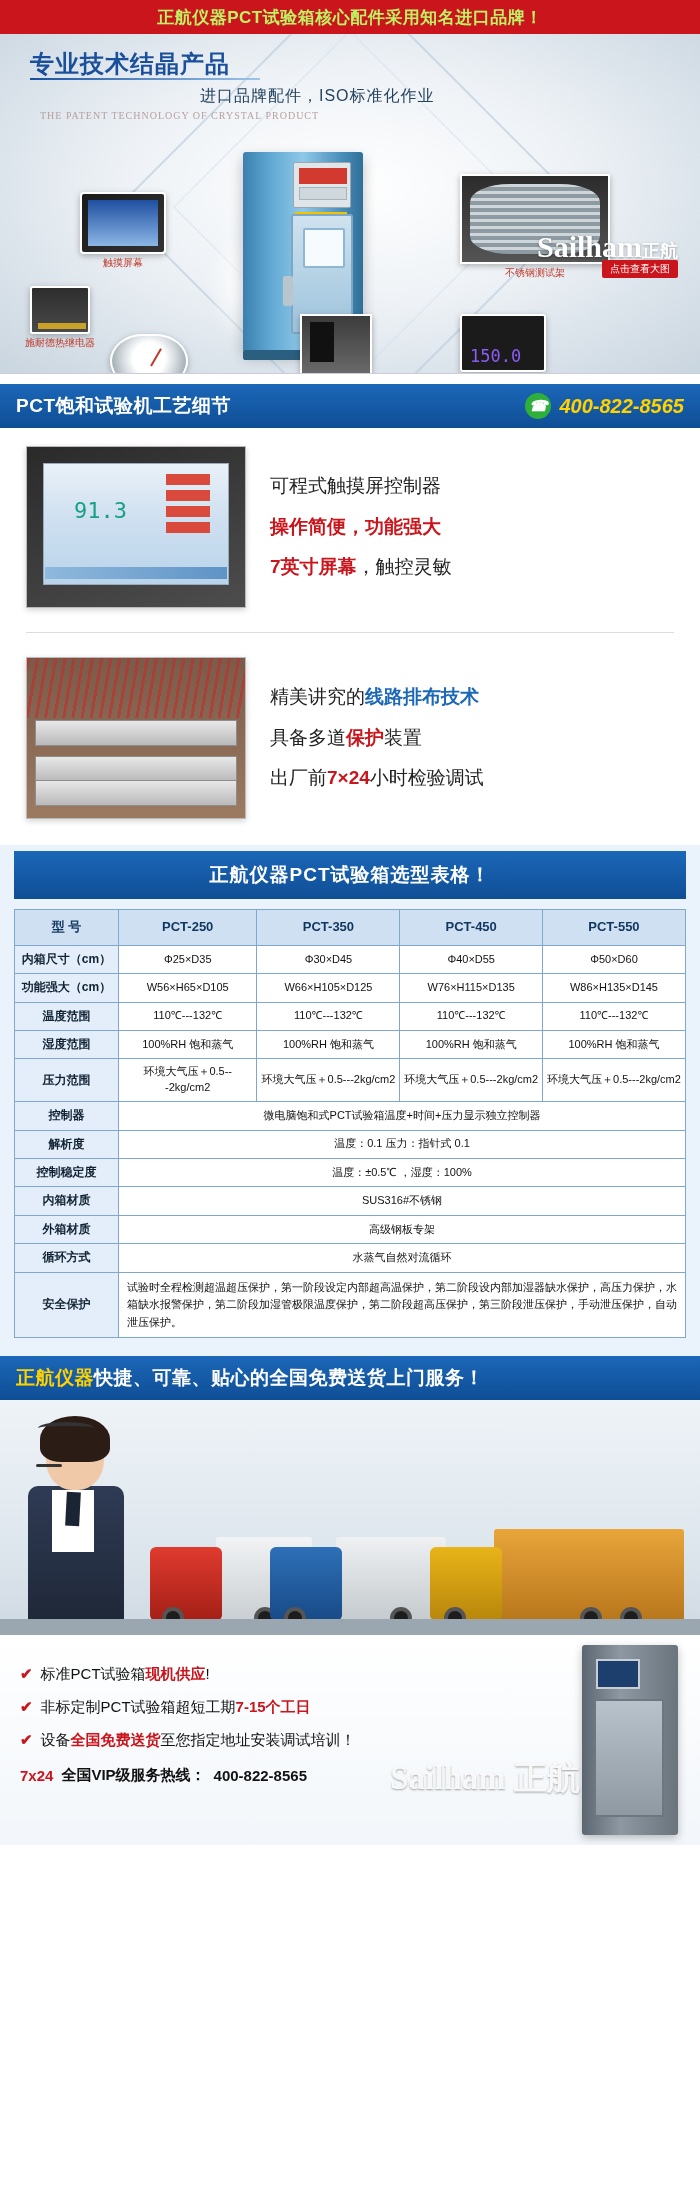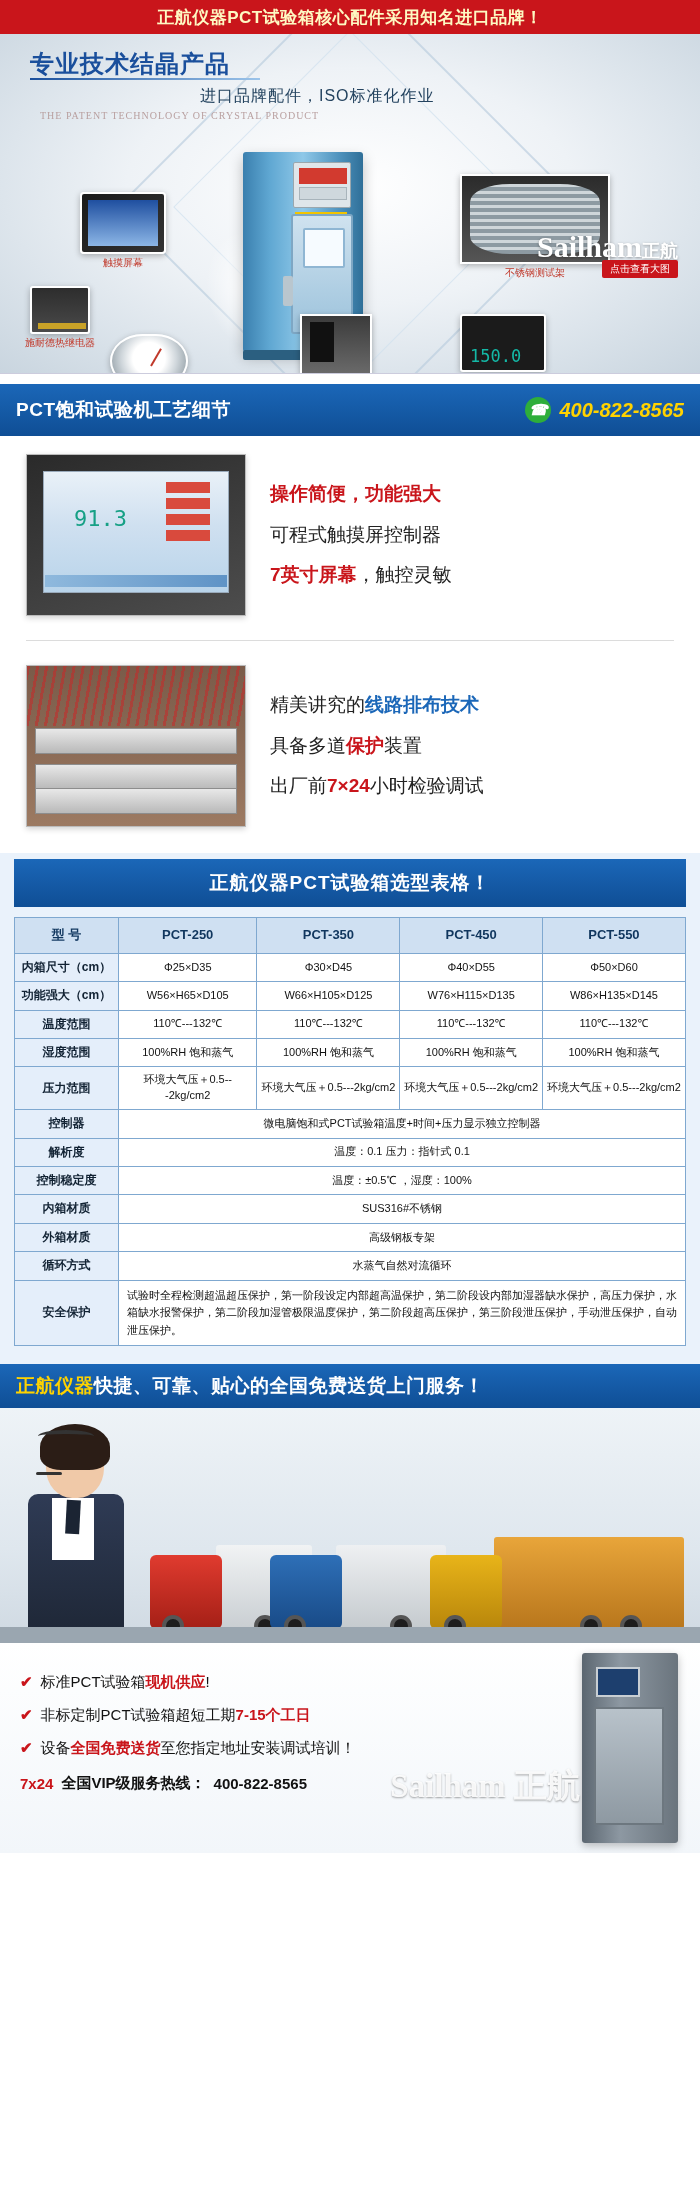--- a/index.html
+++ b/index.html
@@ -10,21 +10,21 @@
     background:#ffffff;
     color:#111;
   }
   .page { width:700px; position:relative; }
 
   
   .top-banner {
     height:34px;
     background:#c9151b;
     display:flex; align-items:center; justify-content:center;
-    color:#fef9c3;
+    color:#bef264;
     font-size:17px;
     font-weight:bold;
     letter-spacing:.5px;
   }
 
   
   .hero {
     position:relative;
     height:340px;
     background:
@@ -143,42 +143,42 @@
     background:#c0392b; transform:rotate(30deg); transform-origin:bottom center; }
   .t-rack { left:460px; top:140px; width:150px; height:90px;
     background:linear-gradient(180deg,#2b2b2b,#555); }
   .t-rack .inner { position:absolute; left:8px; top:8px; right:8px; bottom:8px;
     background:repeating-linear-gradient(180deg,#cfd6da 0 3px,#8d9aa2 3px 7px);
     border-radius:40px/18px; }
   .t-temp { left:460px; top:280px; width:86px; height:58px;
     background:#1b1b1b; border-radius:3px; }
   .t-temp .d1 { position:absolute; left:8px; top:8px; font-size:17px; color:#ec4899;
     font-family:"DejaVu Sans Mono", monospace;margin-top:48px; }
-  .t-temp .d2 { position:absolute; left:8px; top:30px; font-size:17px; color:#14b8a6;
+  .t-temp .d2 { position:absolute; left:8px; top:30px; font-size:17px; color:#8b5cf6;
     font-family:"DejaVu Sans Mono", monospace; }
   .t-ouron { left:300px; top:280px; width:72px; height:62px;
     background:linear-gradient(180deg,#3b3b3b,#6a6a6a); }
   .t-ouron .blk { position:absolute; left:8px; top:6px; width:24px; height:40px; background:#111; }
 
   .logo-watermark {
     position:absolute; right:22px; top:196px;
     font-size:30px; font-weight:bold; color:#ffffff;
     text-shadow:0 1px 3px rgba(0,0,0,.35);
     font-family:"Liberation Serif", serif;
   }
   .logo-watermark small { font-size:18px; }
   .zoom-tag {
     position:absolute; right:22px; top:226px;
     background:#c9151b; color:#fff; font-size:10px;
     padding:2px 8px; border-radius:2px;
   }
 
   
   .sec-bar {
-    height:52px; margin:10px 0 0 0;
+    height:44px; margin:10px 0 0 0;
     background:linear-gradient(180deg,#1b67b8,#0f4e95);
     display:flex; align-items:center; padding:0 16px;
     color:#fff;
     gap:12px;
   }
   .sec-bar .t { font-size:19px; font-weight:bold; letter-spacing:.5px; }
   .sec-bar .spacer { flex:1; }
   .sec-bar .phone {
     display:flex; align-items:center; gap:8px;
     font-size:20px; font-weight:bold; font-style:italic; color:#ffd200;
@@ -413,22 +413,22 @@
       <div class="scr">
         <div class="big">91.3</div>
         <div class="redrow" style="top:10px"></div>
         <div class="redrow" style="top:26px"></div>
         <div class="redrow" style="top:42px"></div>
         <div class="redrow" style="top:58px"></div>
       </div>
       <div class="btm"></div>
     </div>
     <div class="txt">
+      <div class="line">可程式触摸屏控制器</div>
       <div class="line em">操作简便，功能强大</div>
-      <div class="line">可程式触摸屏控制器</div>
       <div class="line">
         <b class="red">7英寸屏幕</b><span>，触控灵敏</span>
       </div>
     </div>
   </div>
 
   <div class="divider"></div>
 
   <div class="feature">
     <div class="pic pic-panel">

